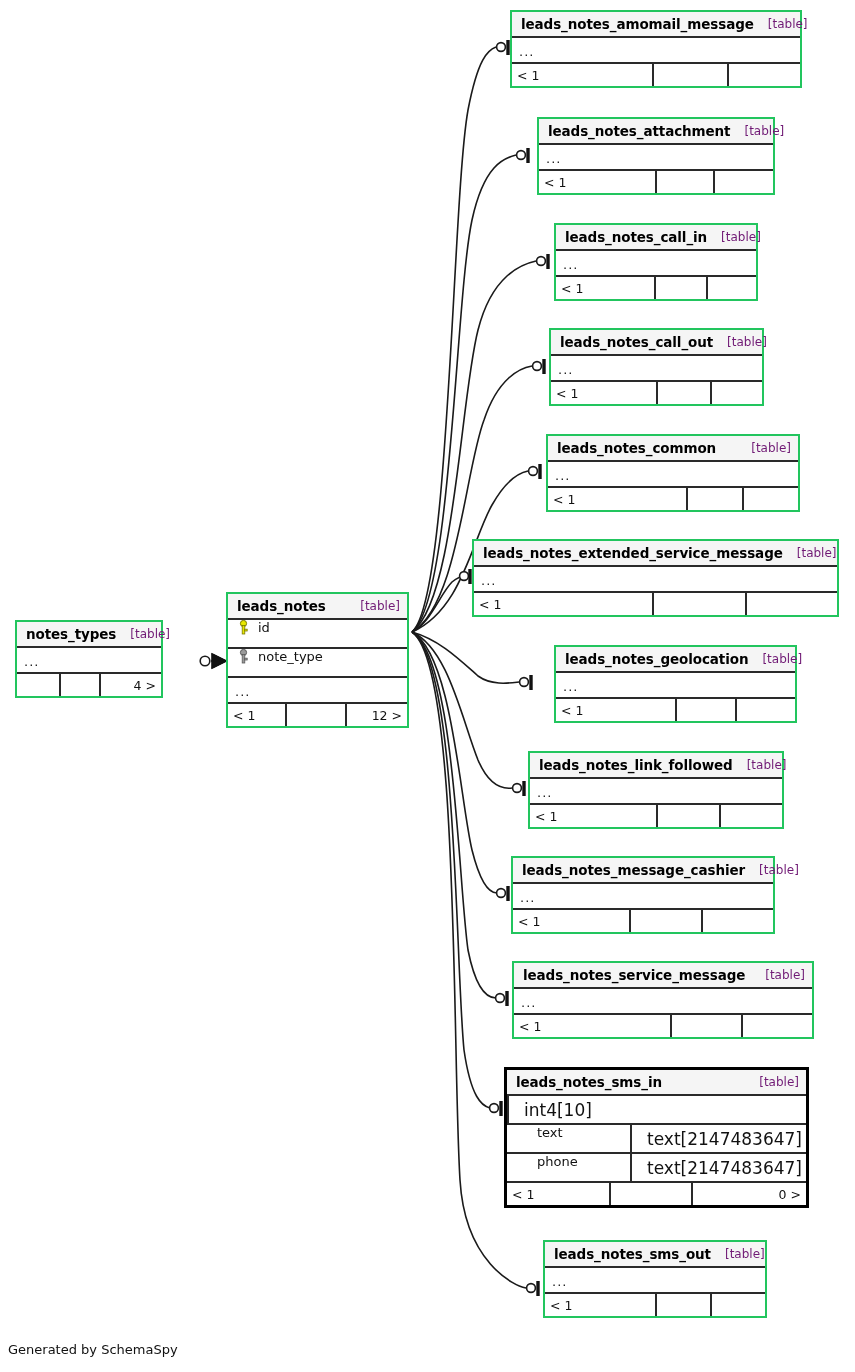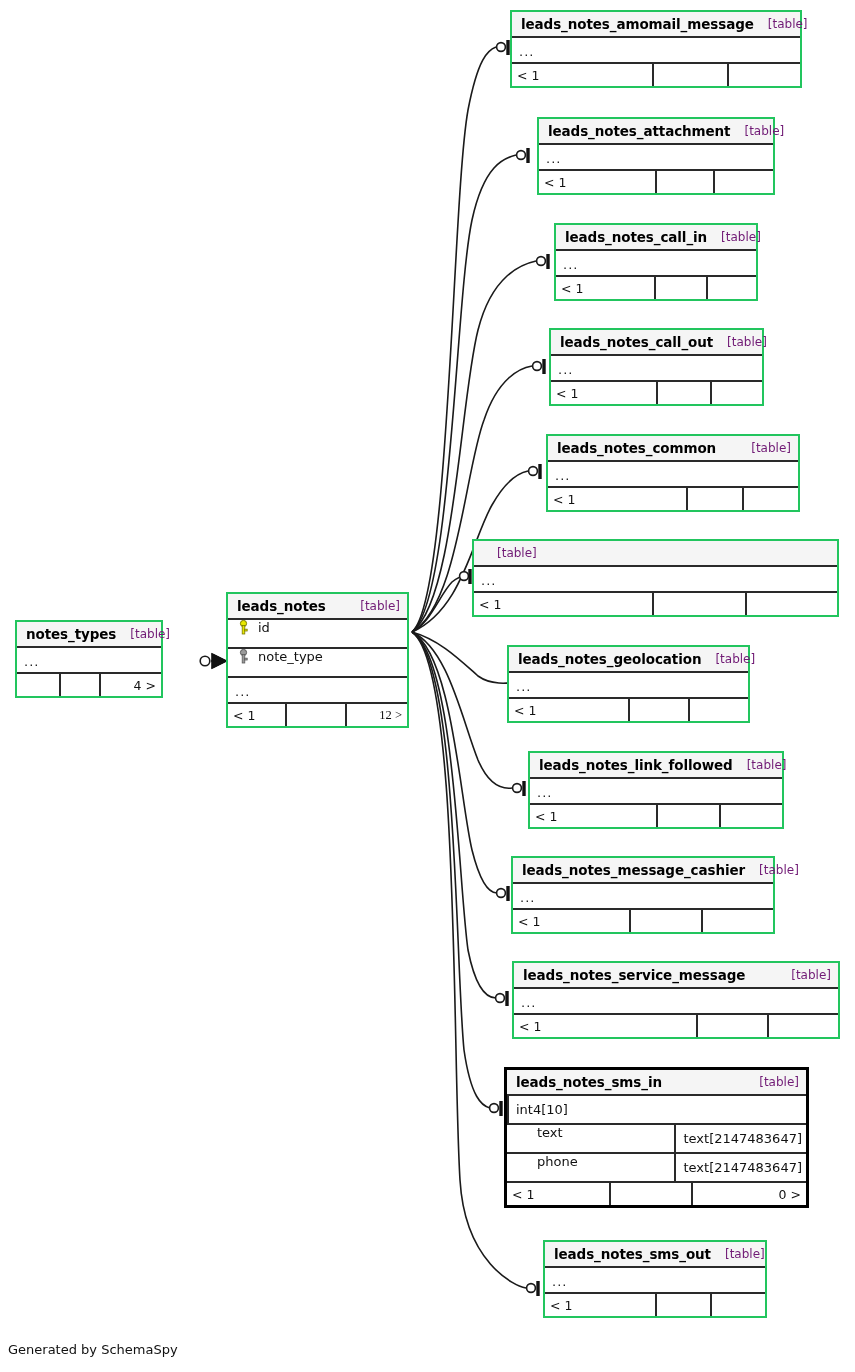--- a/index.html
+++ b/index.html
@@ -71,23 +71,23 @@
     padding-left: 7px;
     font-size: 13px;
     color: #111;
     white-space: nowrap;
     overflow: hidden;
   }
   .col-type {
     flex: 0 0 auto;
     display: flex;
     align-items: center;
-    padding-left: 7px;
+    padding-left: 15px;
     padding-right: 4px;
-    font-size: 13px;
+    font-size: 17px;
     color: #111;
     border-left: 2px solid #2a2a2a;
     white-space: nowrap;
   }
   .ellipsis-row {
     box-sizing: border-box;
     height: 26px;
     display: flex;
     align-items: flex-end;
     padding: 0 0 3px 7px;
@@ -240,21 +240,21 @@
                 <rect x="7.6" y="9.2" width="2.6" height="1.8" fill="#9a9a9a" stroke="#5a5a5a" stroke-width="0.8"></rect>
               </svg>
             </span>
             <span>note_type</span>
           </div>
         </div>
         <div class="ellipsis-row">...</div>
         <div class="tbl-footer">
           <div class="foot-cell foot-left">&lt; 1</div>
           <div class="foot-cell foot-mid" style="flex-basis: 60px;"></div>
-          <div class="foot-cell foot-right" style="flex-basis: 62px; font-family: Liberation Serif, serif;">12 &gt;</div>
+          <div class="foot-cell foot-right" style="flex-basis: 62px;">12 &gt;</div>
         </div>
       </div>
       <div class="table-box" style="left: 510px; top: 10px; width: 292px;">
         <div class="tbl-header">
           <span class="tbl-name">leads_notes_amomail_message</span>
           <span class="tbl-tag">[table]</span>
         </div>
         <div class="ellipsis-row">...</div>
         <div class="tbl-footer">
           <div class="foot-cell foot-left">&lt; 1</div>
@@ -305,30 +305,31 @@
         </div>
         <div class="ellipsis-row">...</div>
         <div class="tbl-footer">
           <div class="foot-cell foot-left">&lt; 1</div>
           <div class="foot-cell foot-mid" style="flex-basis: 56px;"></div>
           <div class="foot-cell foot-right" style="flex-basis: 56px;"></div>
         </div>
       </div>
       <div class="table-box" style="left: 472px; top: 539px; width: 367px;">
         <div class="tbl-header">
+          <span class="tbl-name">leads_notes_extended_service_message</span>
           <span class="tbl-tag">[table]</span>
         </div>
         <div class="ellipsis-row">...</div>
         <div class="tbl-footer">
           <div class="foot-cell foot-left">&lt; 1</div>
           <div class="foot-cell foot-mid" style="flex-basis: 93px;"></div>
           <div class="foot-cell foot-right" style="flex-basis: 92px;"></div>
         </div>
       </div>
-      <div class="table-box" style="left: 507px; top: 645px; width: 243px;">
+      <div class="table-box" style="left: 554px; top: 645px; width: 243px;">
         <div class="tbl-header">
           <span class="tbl-name">leads_notes_geolocation</span>
           <span class="tbl-tag">[table]</span>
         </div>
         <div class="ellipsis-row">...</div>
         <div class="tbl-footer">
           <div class="foot-cell foot-left">&lt; 1</div>
           <div class="foot-cell foot-mid" style="flex-basis: 60px;"></div>
           <div class="foot-cell foot-right" style="flex-basis: 60px;"></div>
         </div>
@@ -350,21 +351,21 @@
           <span class="tbl-name">leads_notes_message_cashier</span>
           <span class="tbl-tag">[table]</span>
         </div>
         <div class="ellipsis-row">...</div>
         <div class="tbl-footer">
           <div class="foot-cell foot-left">&lt; 1</div>
           <div class="foot-cell foot-mid" style="flex-basis: 72px;"></div>
           <div class="foot-cell foot-right" style="flex-basis: 72px;"></div>
         </div>
       </div>
-      <div class="table-box" style="left: 512px; top: 961px; width: 328px;">
+      <div class="table-box" style="left: 512px; top: 961px; width: 302px;">
         <div class="tbl-header">
           <span class="tbl-name">leads_notes_service_message</span>
           <span class="tbl-tag">[table]</span>
         </div>
         <div class="ellipsis-row">...</div>
         <div class="tbl-footer">
           <div class="foot-cell foot-left">&lt; 1</div>
           <div class="foot-cell foot-mid" style="flex-basis: 71px;"></div>
           <div class="foot-cell foot-right" style="flex-basis: 71px;"></div>
         </div>

